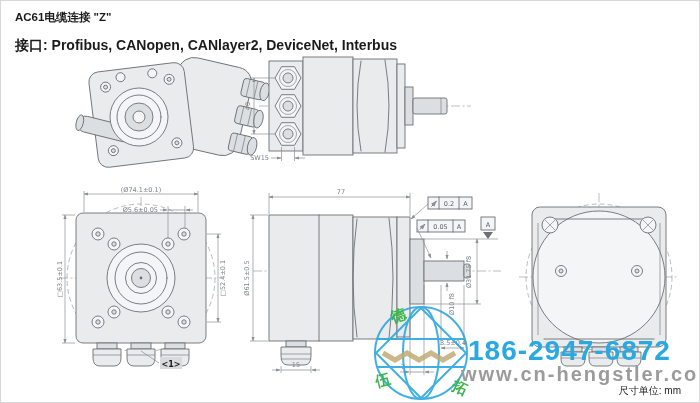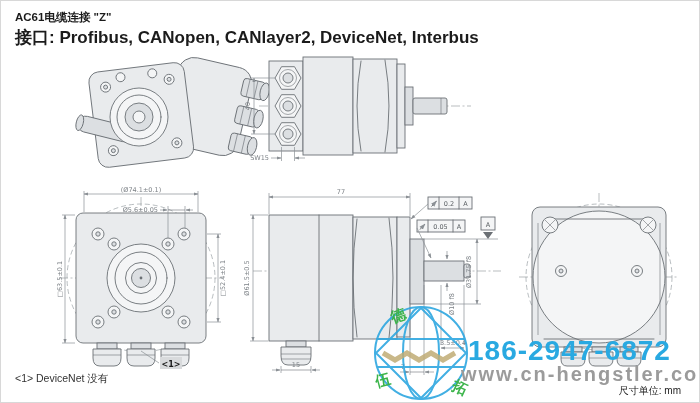--- a/index.html
+++ b/index.html
@@ -1,21 +1,21 @@
 <!DOCTYPE html>
 <html><head>
 <meta charset="utf-8">
 <style>
   html,body{margin:0;padding:0;background:#fff;}
   #page{position:relative;width:700px;height:403px;background:#ffffff;
         border:1px solid #d8d8d8;box-sizing:border-box;overflow:hidden;
         font-family:"Liberation Sans","DejaVu Sans",sans-serif;}
   .hdr{position:absolute;left:14px;color:#1b1b1b;font-weight:bold;}
   #hdr1{top:9px;font-size:11.5px;}
-  #hdr2{top:25px;font-size:17px;}
+  #hdr2{top:36px;font-size:14px;}
   #draw{position:absolute;left:0;top:0;width:700px;height:403px;}
   
   .ln{stroke:#6b7075;stroke-width:.9;fill:none;stroke-linecap:round;}
   .th{stroke:#6b7075;stroke-width:.6;fill:none;}
   .fill1{fill:#e9ebed;stroke:#6b7075;stroke-width:.9;}
   .fill2{fill:#dcdfe2;stroke:#6b7075;stroke-width:.9;}
   .fillw{fill:#f4f5f6;stroke:#6b7075;stroke-width:.9;}
   .dim{stroke:#8b9095;stroke-width:.7;fill:none;}
   .dashc{stroke:#9aa0a5;stroke-width:.7;stroke-dasharray:5 3;fill:none;}
   .cl{stroke:#8b9095;stroke-width:.6;stroke-dasharray:9 2.5 2 2.5;fill:none;}
@@ -321,16 +321,15 @@
       <path d="M50,5 L95,50 L50,95 L5,50 Z"></path>
     </g>
     <path d="M12,50 l12,7 12,-7 12,7 12,-7 12,7 12,-7" stroke="#c0ab74" stroke-width="5" fill="none" opacity=".85"></path>
     <text x="22" y="20" transform="rotate(-20 22 20)" style="font:bold 15px 'DejaVu Sans',sans-serif;fill:#3bb44a;">德</text>
     <text x="6" y="84" transform="rotate(-15 6 84)" style="font:bold 15px 'DejaVu Sans',sans-serif;fill:#3bb44a;">伍</text>
     <text x="80" y="86" transform="rotate(25 80 86)" style="font:bold 15px 'DejaVu Sans',sans-serif;fill:#3bb44a;">拓</text>
   </svg>
   <div class="wm" id="wm-phone">186-2947-6872</div>
   <div class="wm" id="wm-site">www.cn-hengstler.com</div>
 
-  <div id="footnote">&lt;1&gt; DeviceNet 没有</div>
   <div id="units">尺寸单位: mm</div>
 
 </div>
 
 </body></html>

